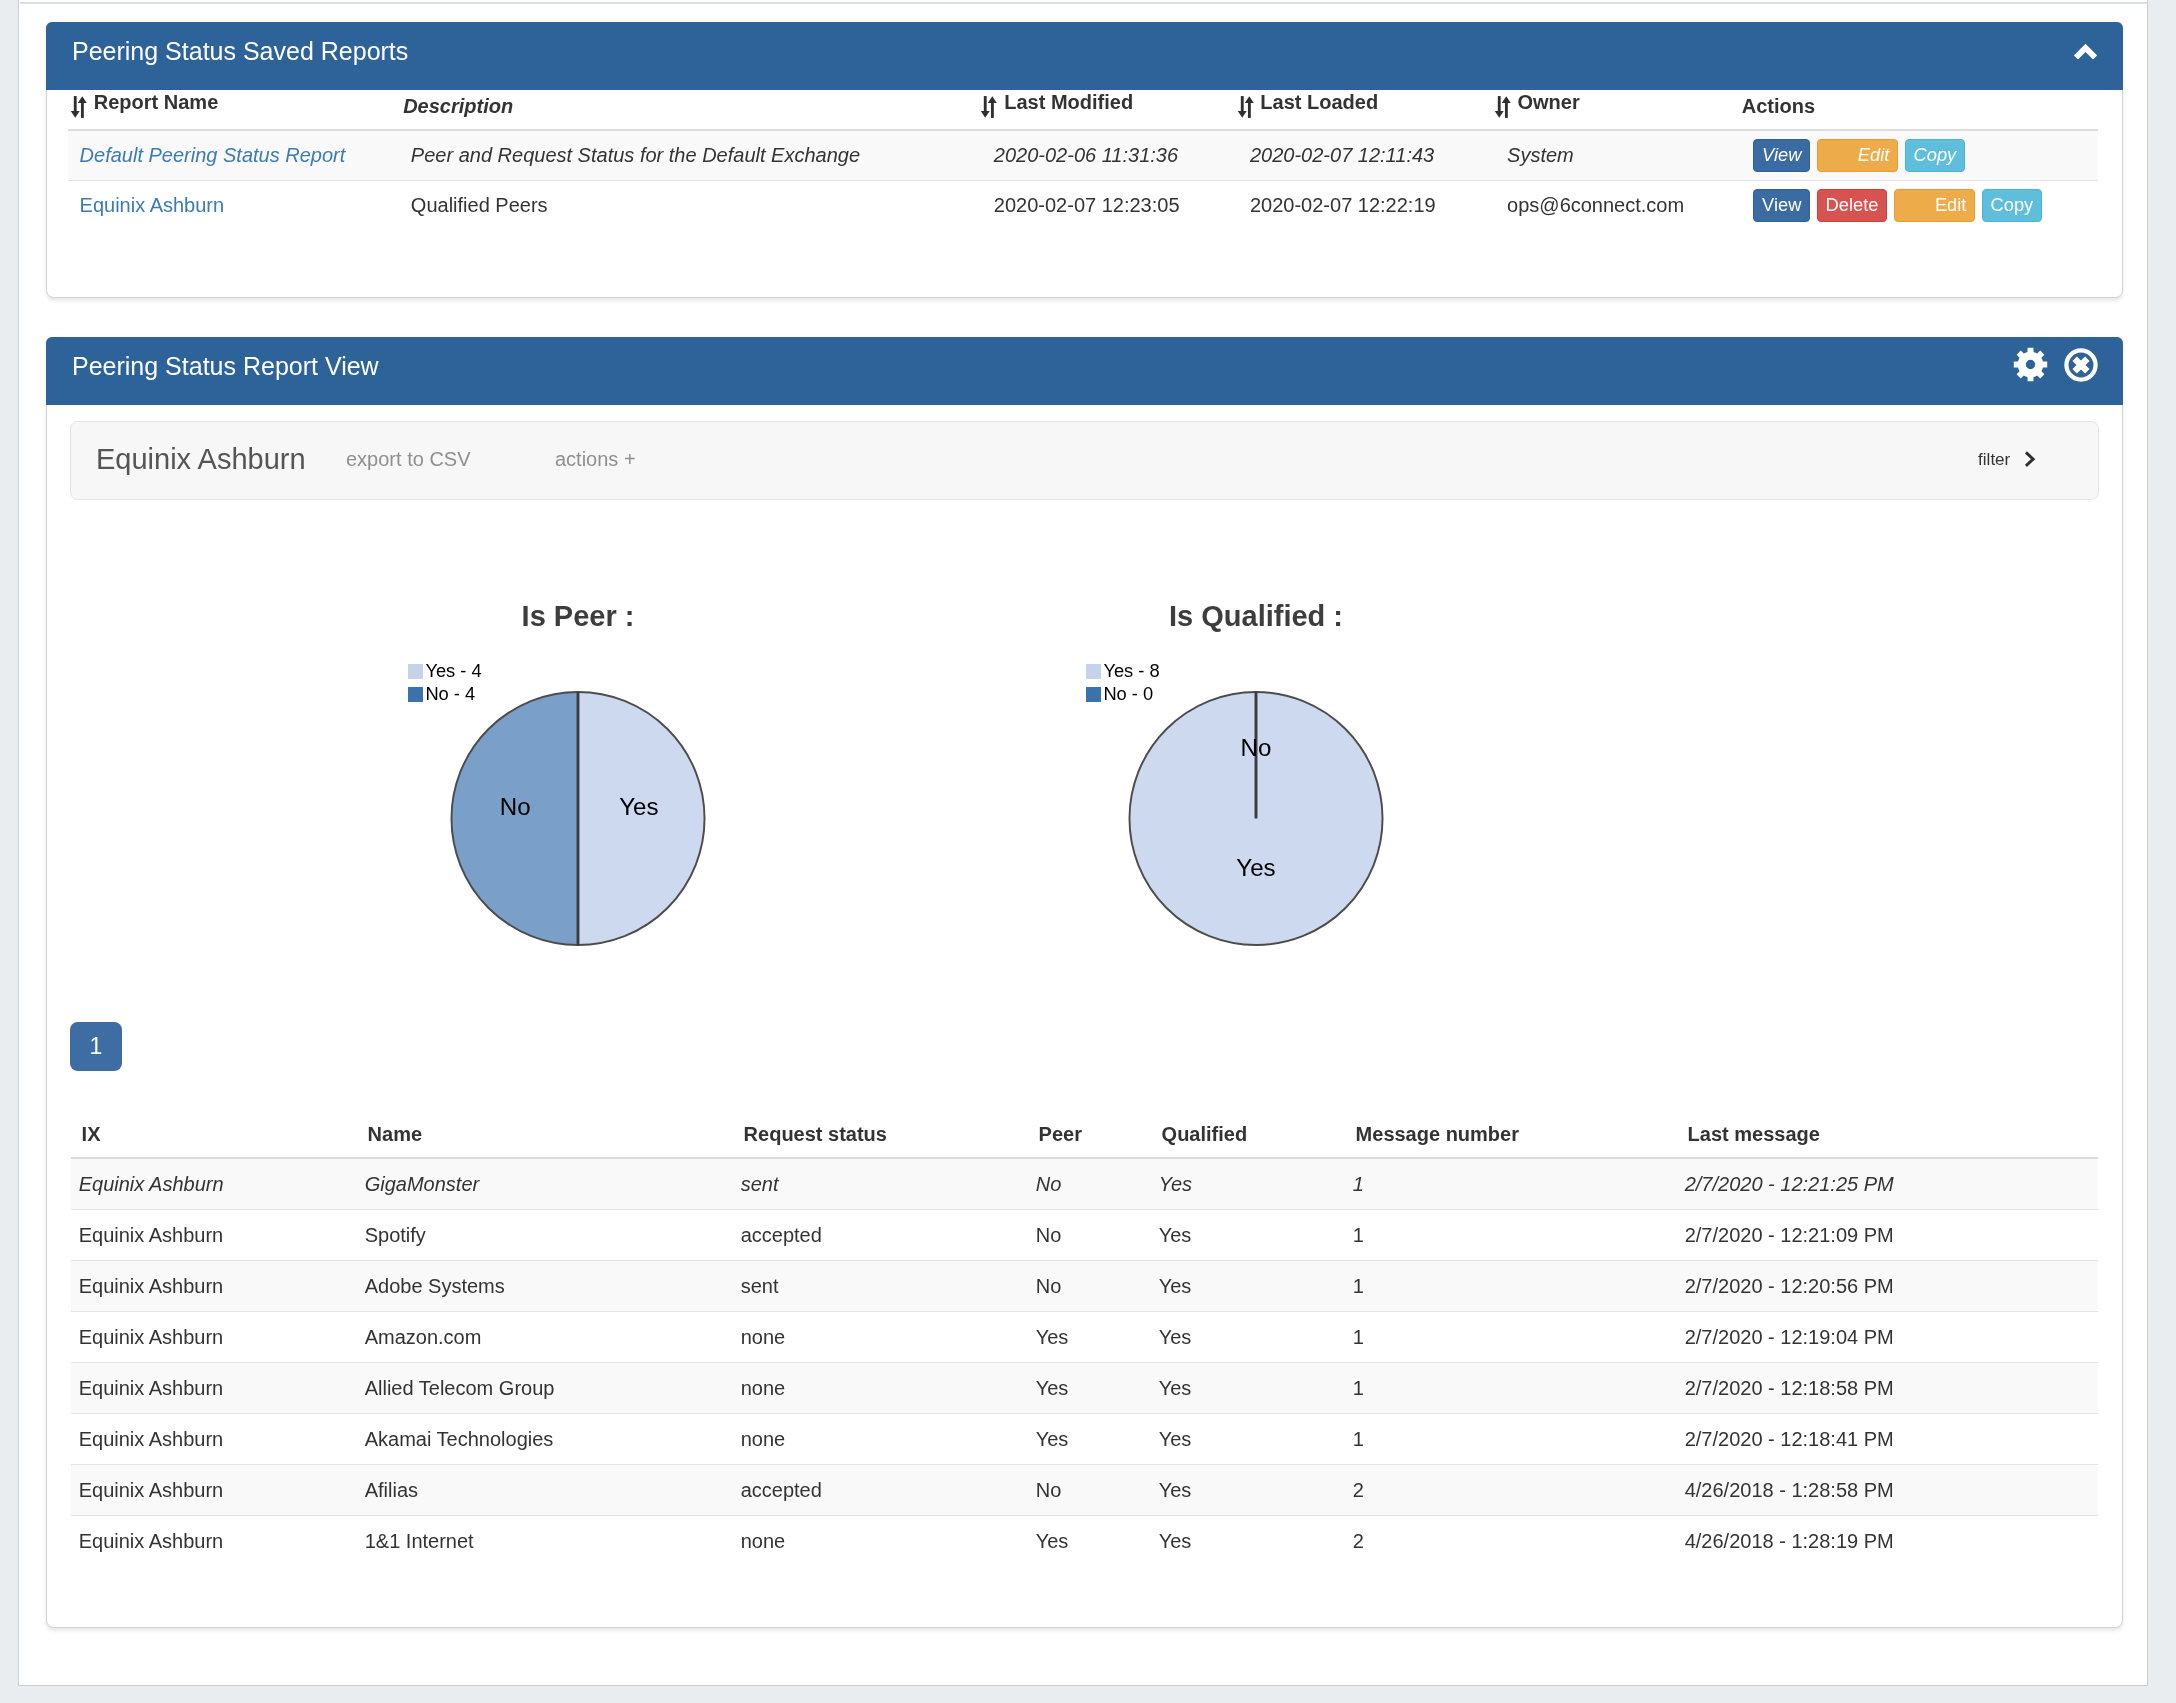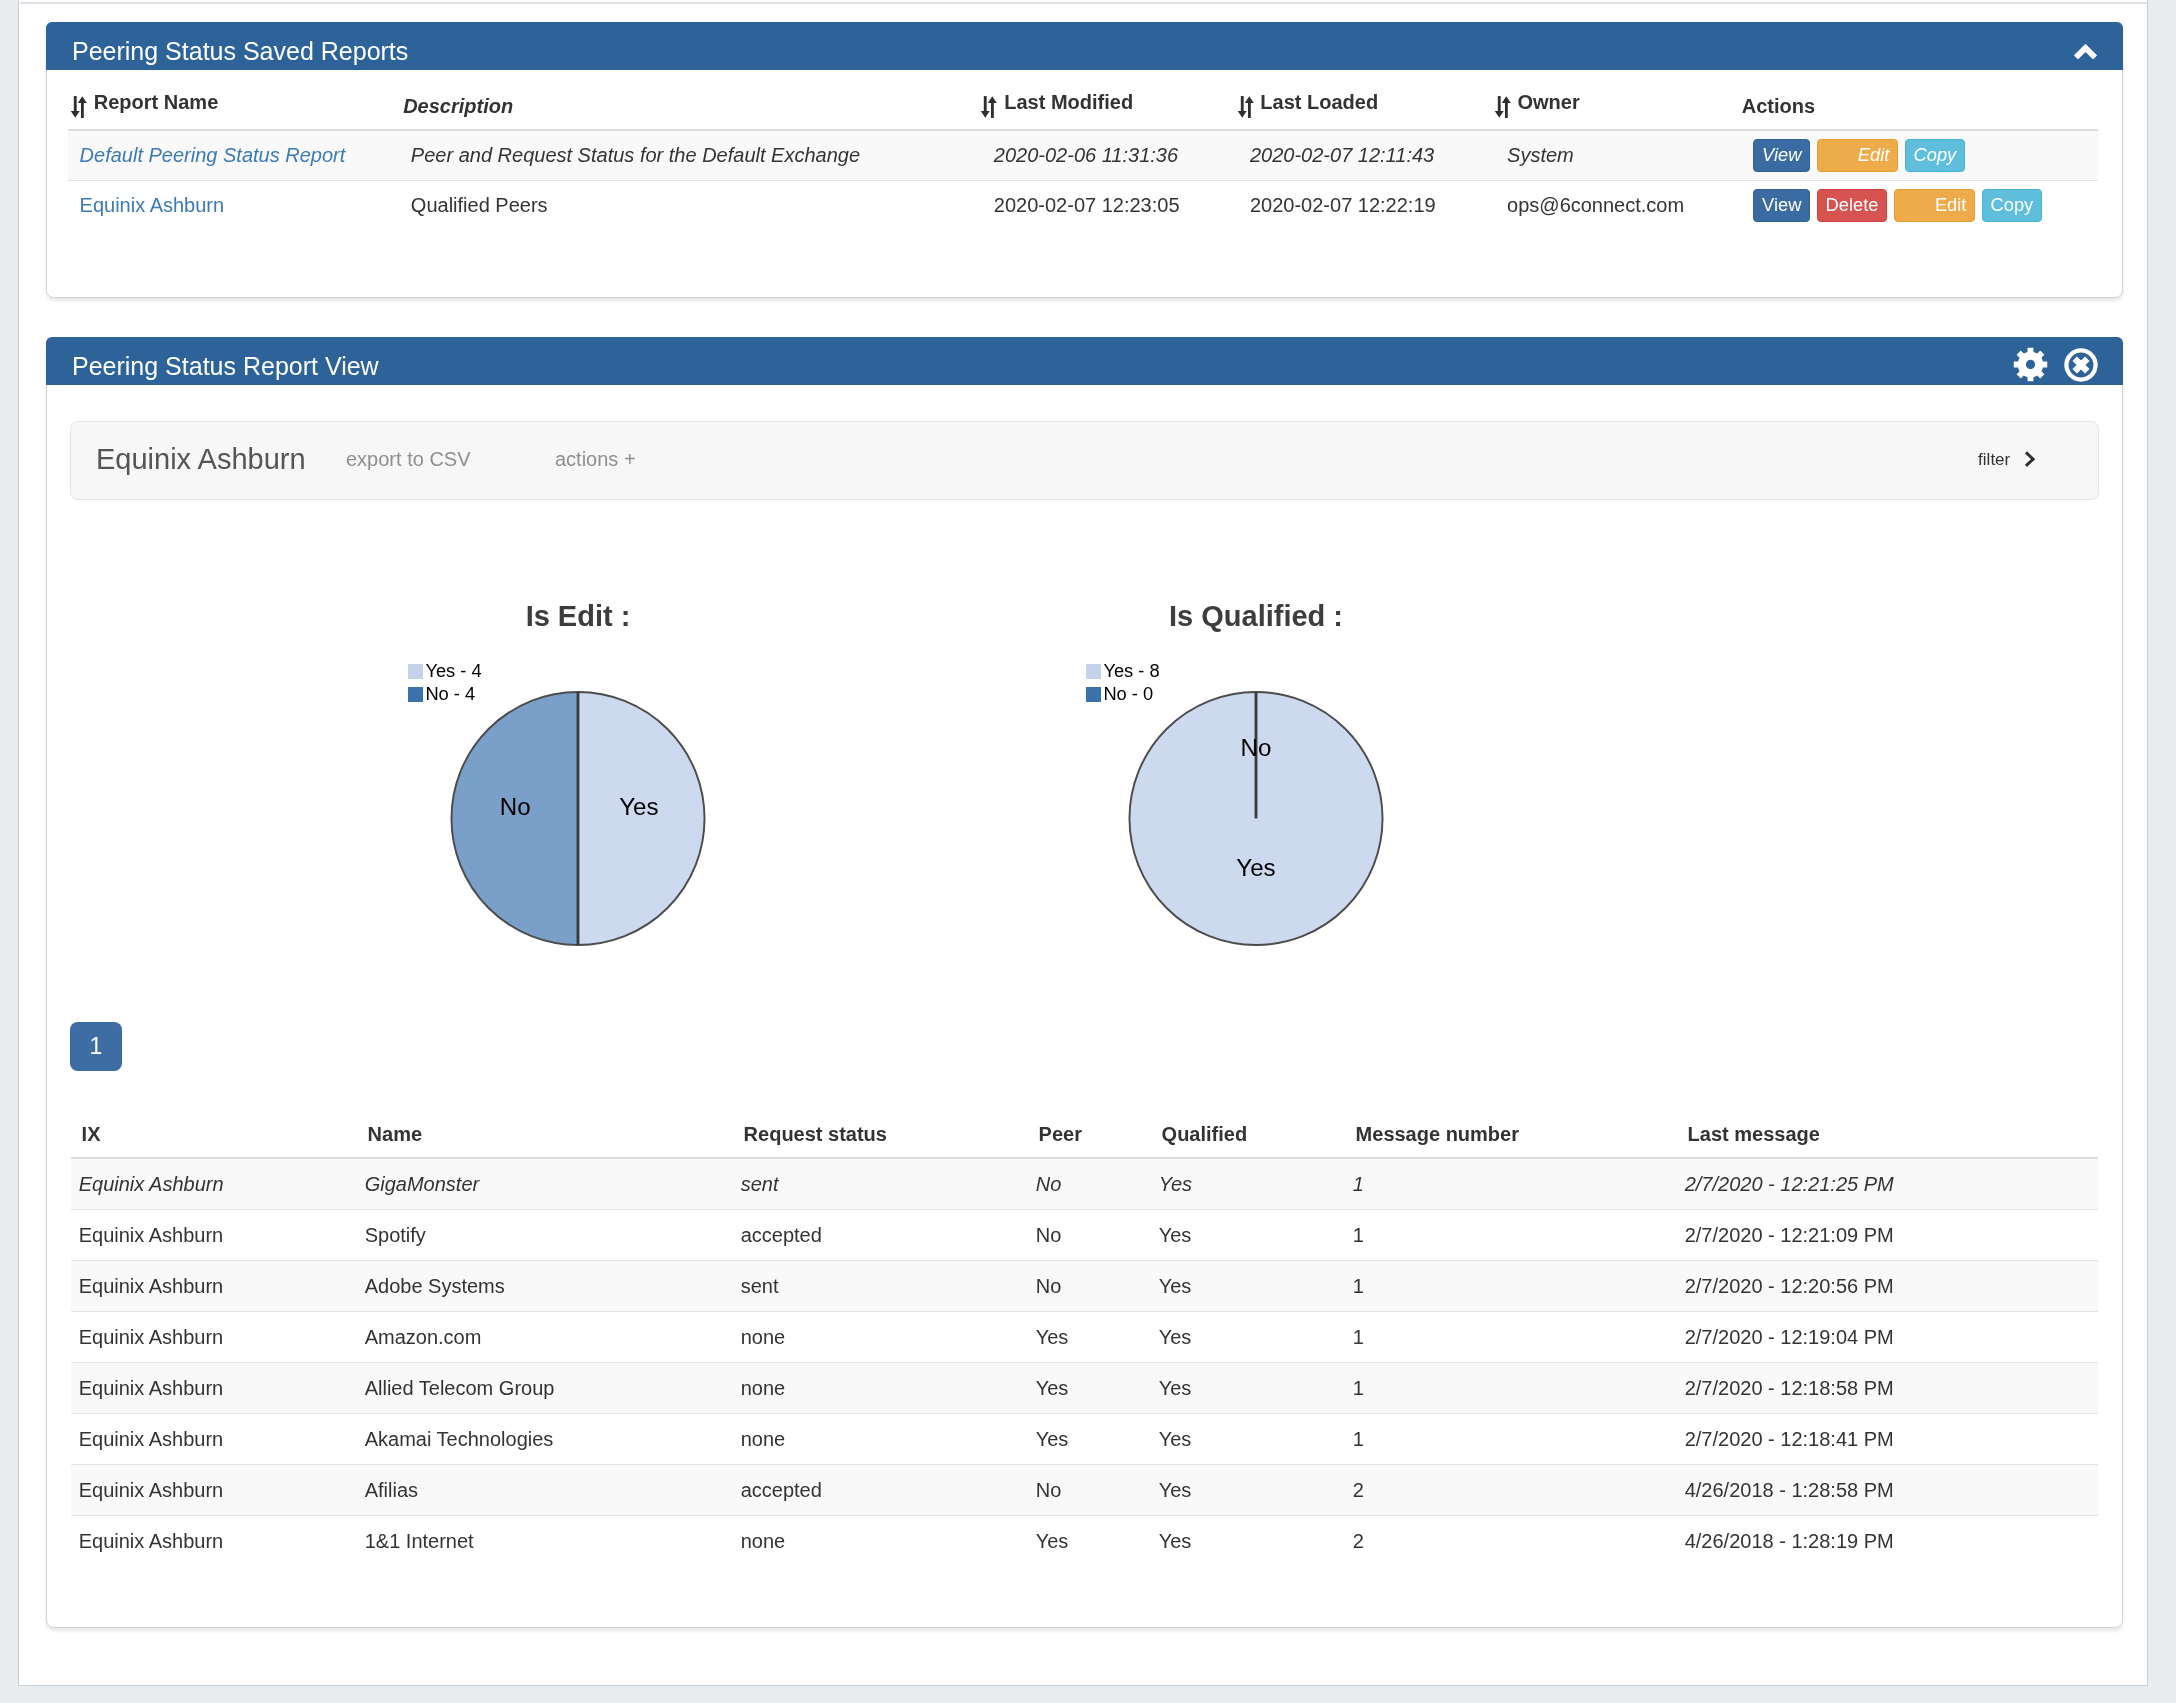--- a/index.html
+++ b/index.html
@@ -1,20 +1,20 @@
 <!DOCTYPE html>
 <html><head>
 <meta charset="utf-8">
 <style>
 * { margin:0; padding:0; box-sizing:border-box; }
 html,body { width:2176px; height:1703px; background:#e9edf0; font-family:"Liberation Sans", sans-serif; color:#333; }
 body { position:relative; overflow:hidden; }
 .shell { position:absolute; left:18.3px; top:-9.7px; width:2130px; height:1696px; background:#fff; border:1.9px solid #c9ced2; }
 .panelbox { position:absolute; background:#fff; border:1.9px solid #d2d2d2; border-radius:7.7px; box-shadow:0 2.9px 3.9px rgba(0,0,0,0.09); }
-.phead { position:absolute; height:48px; background:#2d6399; border-radius:5.8px 5.8px 0 0; color:#fff; font-size:25px; line-height:58px; padding-left:26px; }
+.phead { position:absolute; height:68px; background:#2d6399; border-radius:5.8px 5.8px 0 0; color:#fff; font-size:25px; line-height:58px; padding-left:26px; }
 .p1box { left:46px; top:22px; width:2077px; height:276px; }
 .p1head { left:46px; top:22px; width:2077px; }
 .p2box { left:46px; top:337px; width:2077px; height:1291px; }
 .p2head { left:46px; top:337px; width:2077px; }
 .hicon { position:absolute; top:0; }
 table { border-collapse:collapse; table-layout:fixed; width:100%; font-size:20px; }
 th { text-align:left; font-weight:bold; border-bottom:2.9px solid #ddd; line-height:32px; padding:7.7px 7.7px 7.7px 0; white-space:nowrap; }
 td { line-height:49px; padding:0 7.7px 0 7.7px; white-space:nowrap; }
 .t1wrap { position:absolute; left:68px; top:82px; width:2030px; }
 .t1wrap th { padding:3.9px 7.7px 2.9px 0; }
@@ -125,21 +125,21 @@
 <div class="panelbox p2box"></div>
 <div class="phead p2head">Peering Status Report View</div>
 <div class="subbox">
   <span class="sub-eq">Equinix Ashburn</span>
   <span class="sub-csv">export to CSV</span>
   <span class="sub-act">actions +</span>
   <span class="sub-filter">filter&nbsp;&nbsp;&nbsp;<svg width="11.6" height="18.3" viewBox="0 0 12 19" style="vertical-align:-2.9px">
         <path d="M2 2.5 L9.5 9.5 L2 16.5" fill="none" stroke="#2e2e2e" stroke-width="3"></path>
       </svg></span>
 </div>
-<div class="ctitle" style="left:408px">Is Edit :</div>
+<div class="ctitle" style="left:408px">Is Peer :</div>
 <div class="ctitle" style="left:1086px">Is Qualified :</div>
 <div class="legend" style="left:408px">
     <div class="row"><span class="sw sw-yes"></span>Yes - 4</div>
     <div class="row"><span class="sw sw-no"></span>No - 4</div>
   </div>
 <div class="legend" style="left:1086px">
     <div class="row"><span class="sw sw-yes"></span>Yes - 8</div>
     <div class="row"><span class="sw sw-no"></span>No - 0</div>
   </div>
 <svg class="piesvg" style="left:408px" width="340" height="263" viewBox="0 0 352 272">

